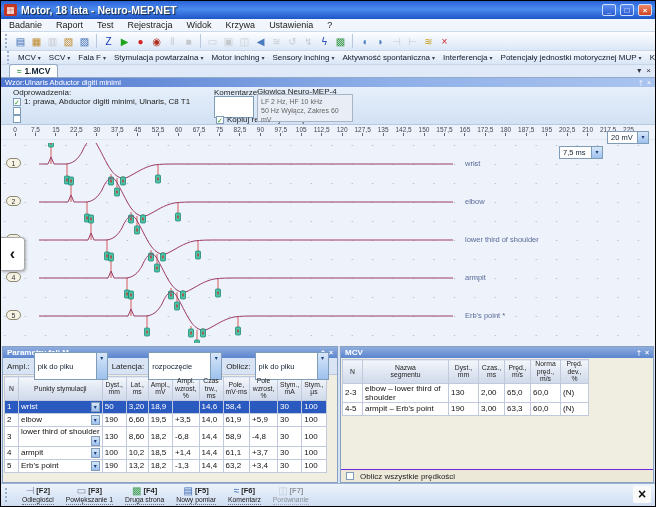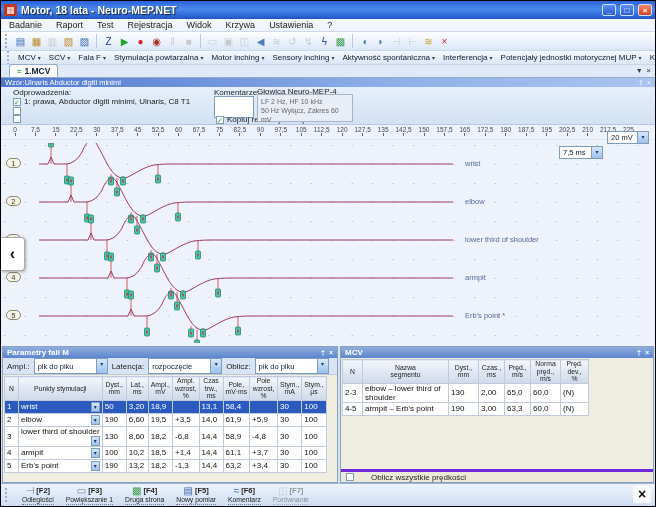--- a/index.html
+++ b/index.html
@@ -61,30 +61,30 @@
   .flyout{position:absolute;left:0;top:112px;width:24px;height:34px;background:#fff;border:1px solid #aaa;border-left:none;border-radius:0 4px 4px 0;font-size:16px;font-weight:bold;color:#111;text-align:center;line-height:32px;box-shadow:1px 1px 3px rgba(0,0,0,.3);}
 
   
   .panel{position:absolute;top:345px;bottom:23px;background:#f0eee0;border:1px solid #8aa0c0;}
   .panelL{left:1px;width:336px;}
   .panelR{left:339px;right:1px;}
   .ptitle{height:11px;background:linear-gradient(#8fadde,#5b85cf);color:#fff;font-size:8px;font-weight:bold;line-height:11px;padding-left:4px;display:flex;}
   .ptitle .sp{flex:1;}
   .pti{font-size:7px;margin-right:4px;color:#fff;}
   .pctrl{height:17px;background:#d8e4f4;display:flex;align-items:center;gap:4px;padding-left:4px;font-size:8px;color:#222;border-bottom:1px solid #b9c8de;}
-  .pctrl .combo{position:static;width:74px;height:16px;}
+  .pctrl .combo{position:static;width:74px;height:28px;}
   table{border-collapse:collapse;table-layout:fixed;background:#fff;}
   th,td{border:1px solid #c0cadc;padding:0 2px;overflow:hidden;white-space:nowrap;}
   th{background:linear-gradient(#f3f6fb,#cfd9ea);font-weight:normal;font-size:6.8px;line-height:7.5px;color:#222;white-space:pre-line;text-align:center;vertical-align:middle;}
   td{font-size:8px;color:#111;height:13px;}
   td.num{text-align:left;}
   tr.sel td{background:#2a5ac0;color:#fff;}
   .ddarr{float:right;width:9px;height:10px;background:linear-gradient(#d7e6f8,#9dc1ee);border:1px solid #7f9db9;color:#1b3e7a;font-size:6px;line-height:9px;text-align:center;}
   td.wrap{white-space:normal;line-height:9px;}
-  .mcv-check{position:absolute;left:0;right:0;bottom:0;height:13px;background:#ece9d8;border-top:3px solid #6d28d9;display:flex;align-items:center;gap:17px;padding-left:5px;font-size:8px;color:#222;text-align:right;}
+  .mcv-check{position:absolute;left:0;right:0;bottom:0;height:13px;background:#ece9d8;border-top:1px solid #6d28d9;display:flex;align-items:center;gap:6px;padding-left:5px;font-size:8px;color:#222;text-align:right;}
 
   
   .bottombar{position:absolute;left:0;right:0;bottom:0;height:23px;background:linear-gradient(#ecf3fc,#cfdef2);border-top:1px solid #9ab2d4;display:flex;align-items:center;padding-left:4px;gap:10px;}
   .fk{display:flex;flex-direction:column;align-items:center;line-height:9px;}
   .fk .r1{display:flex;align-items:center;gap:2px;}
   .fk .fico{font-size:10px;}
   .fk .fkey{font-size:7.5px;font-weight:bold;color:#222;}
   .fk .flab{font-size:6.8px;color:#222;border-bottom:1px dotted #778;}
   .fk.dis{opacity:.45;}
   .bigx{position:absolute;right:4px;bottom:3px;width:18px;height:17px;background:#fafafa;border-radius:2px;font-size:14px;font-weight:bold;color:#111;text-align:center;line-height:17px;}
@@ -610,21 +610,21 @@
           </tr>
         </thead>
       <tbody id="mrows">
           <tr class="sel">
             <td class="num">1</td>
             <td><span>wrist</span><span class="ddarr">▾</span></td>
             <td class="num">50</td>
             <td class="num">3,20</td>
             <td class="num">18,9</td>
             <td class="num"></td>
-            <td class="num">13,1</td>
+            <td class="num">14,6</td>
             <td class="num">58,4</td>
             <td class="num"></td>
             <td class="num">30</td>
             <td class="num">100</td>
           </tr>
           <tr>
             <td class="num">2</td>
             <td><span>elbow</span><span class="ddarr">▾</span></td>
             <td class="num">190</td>
             <td class="num">6,60</td>

